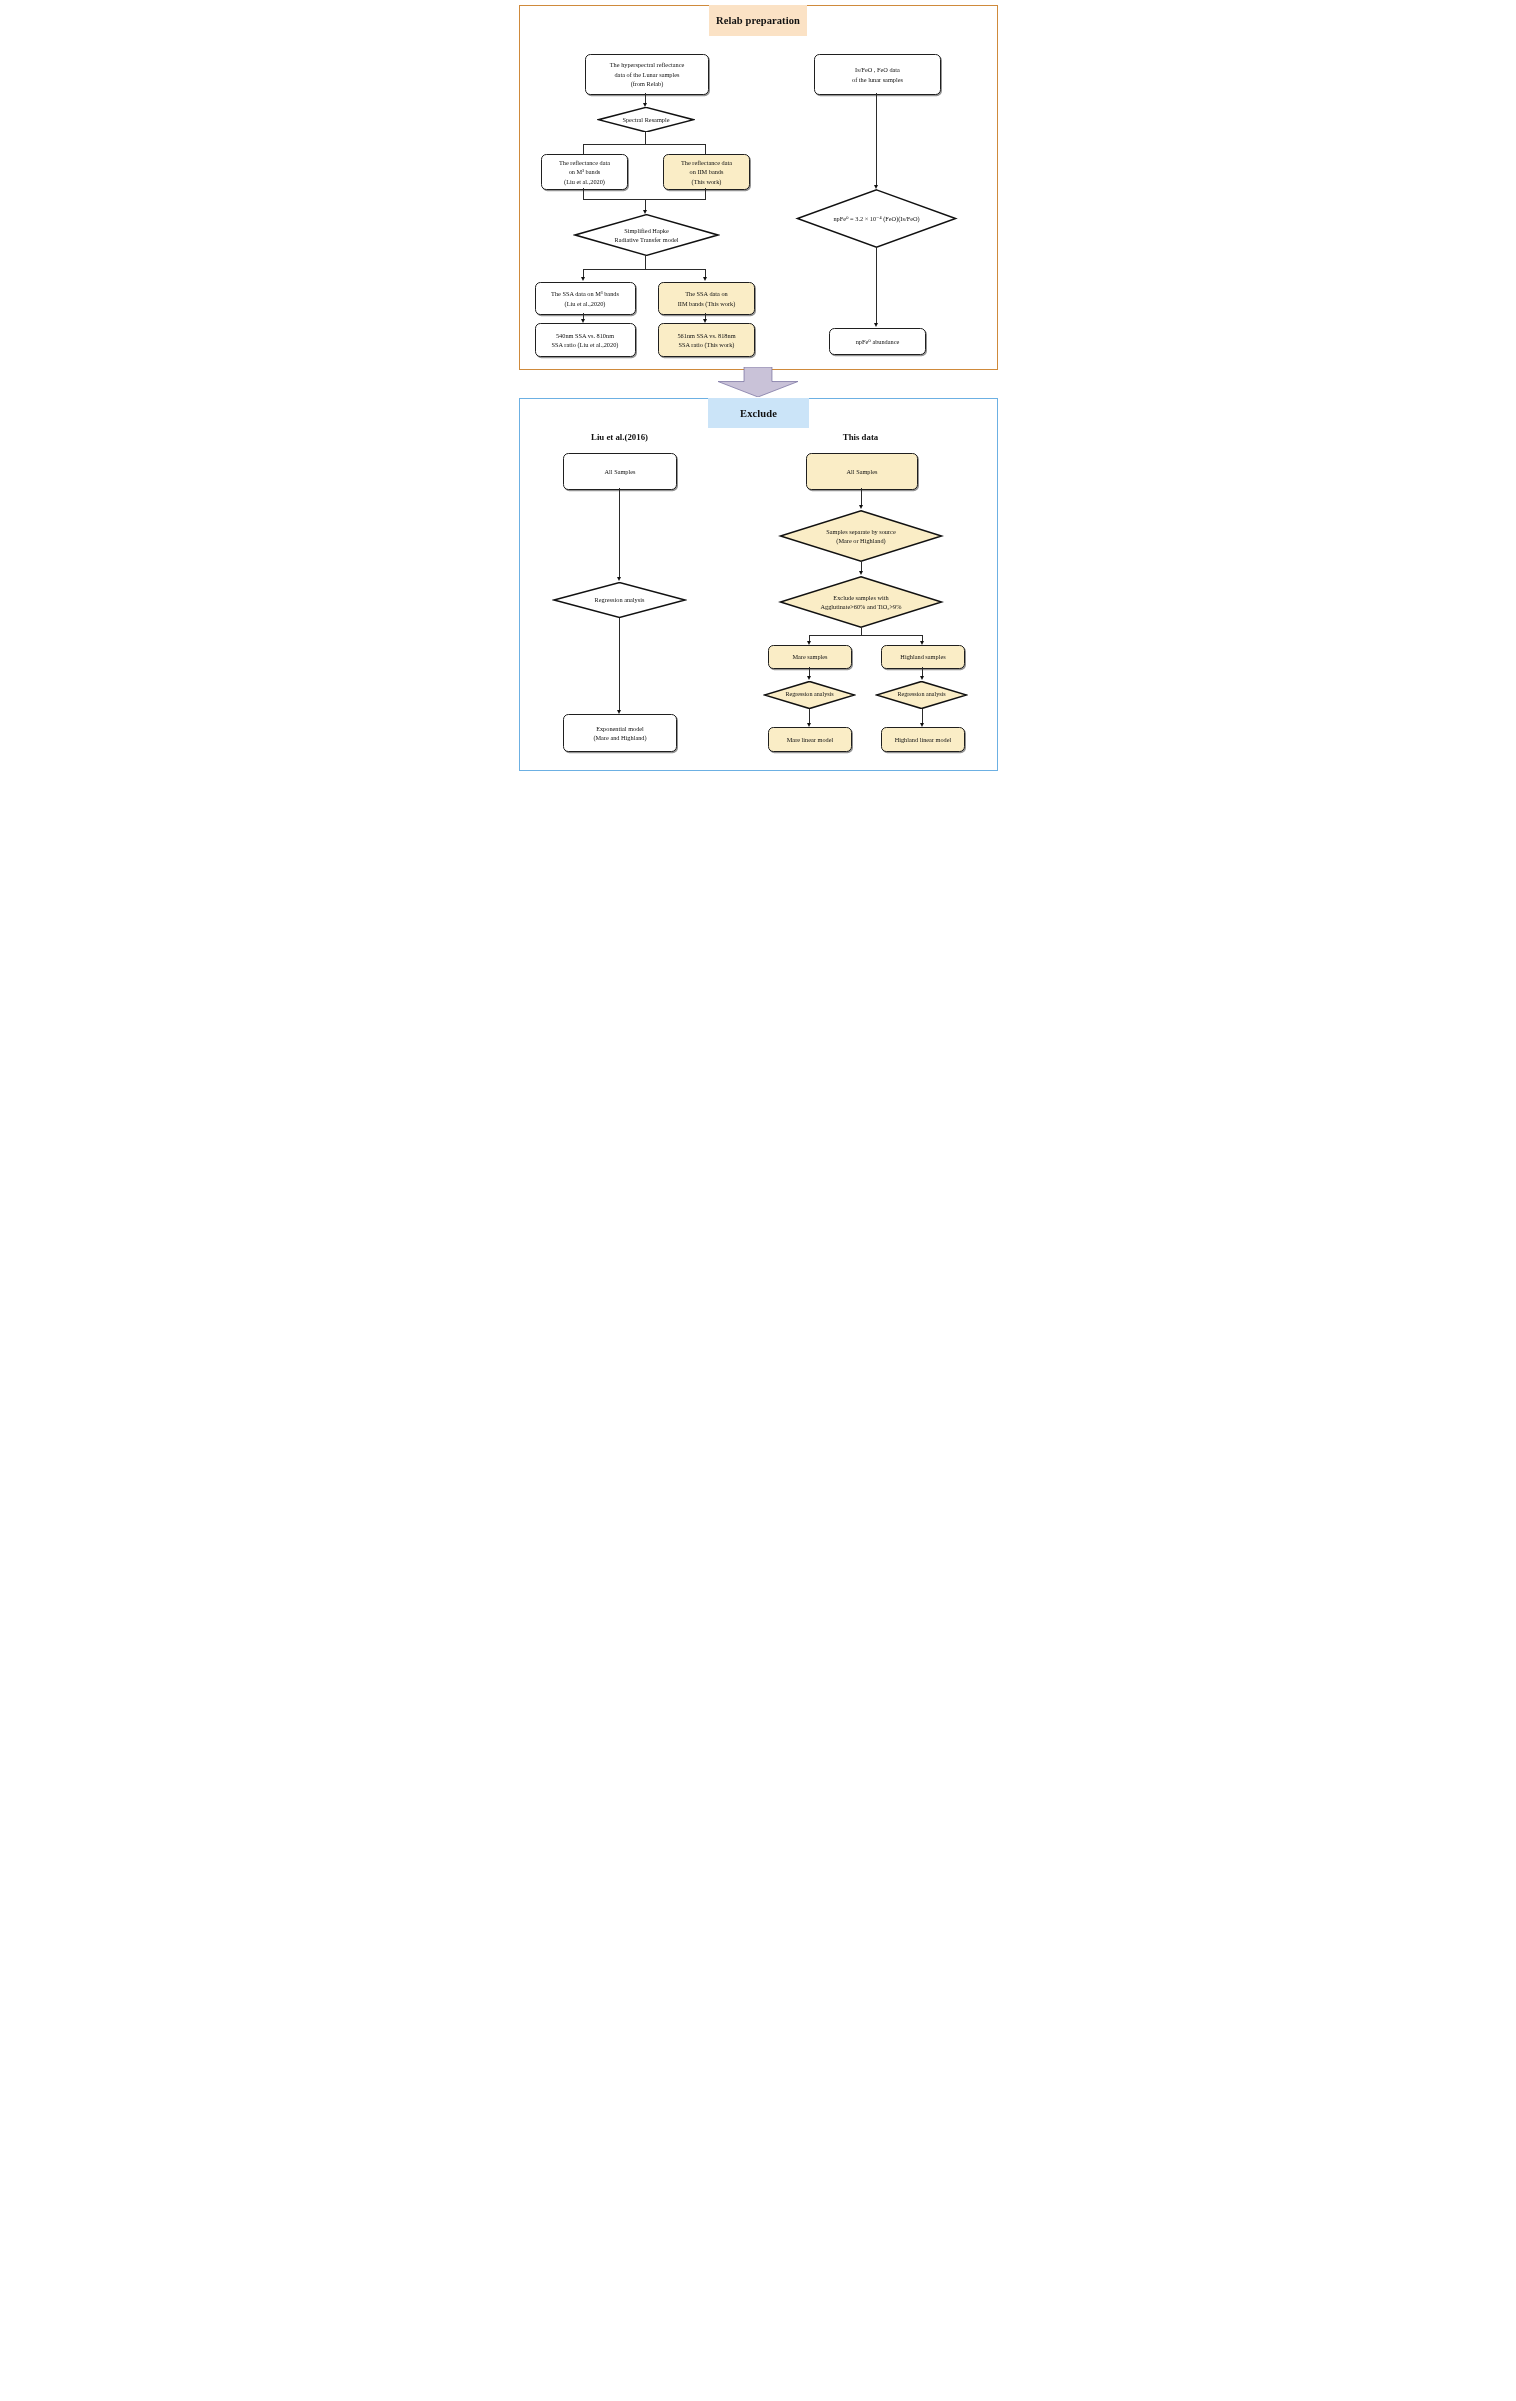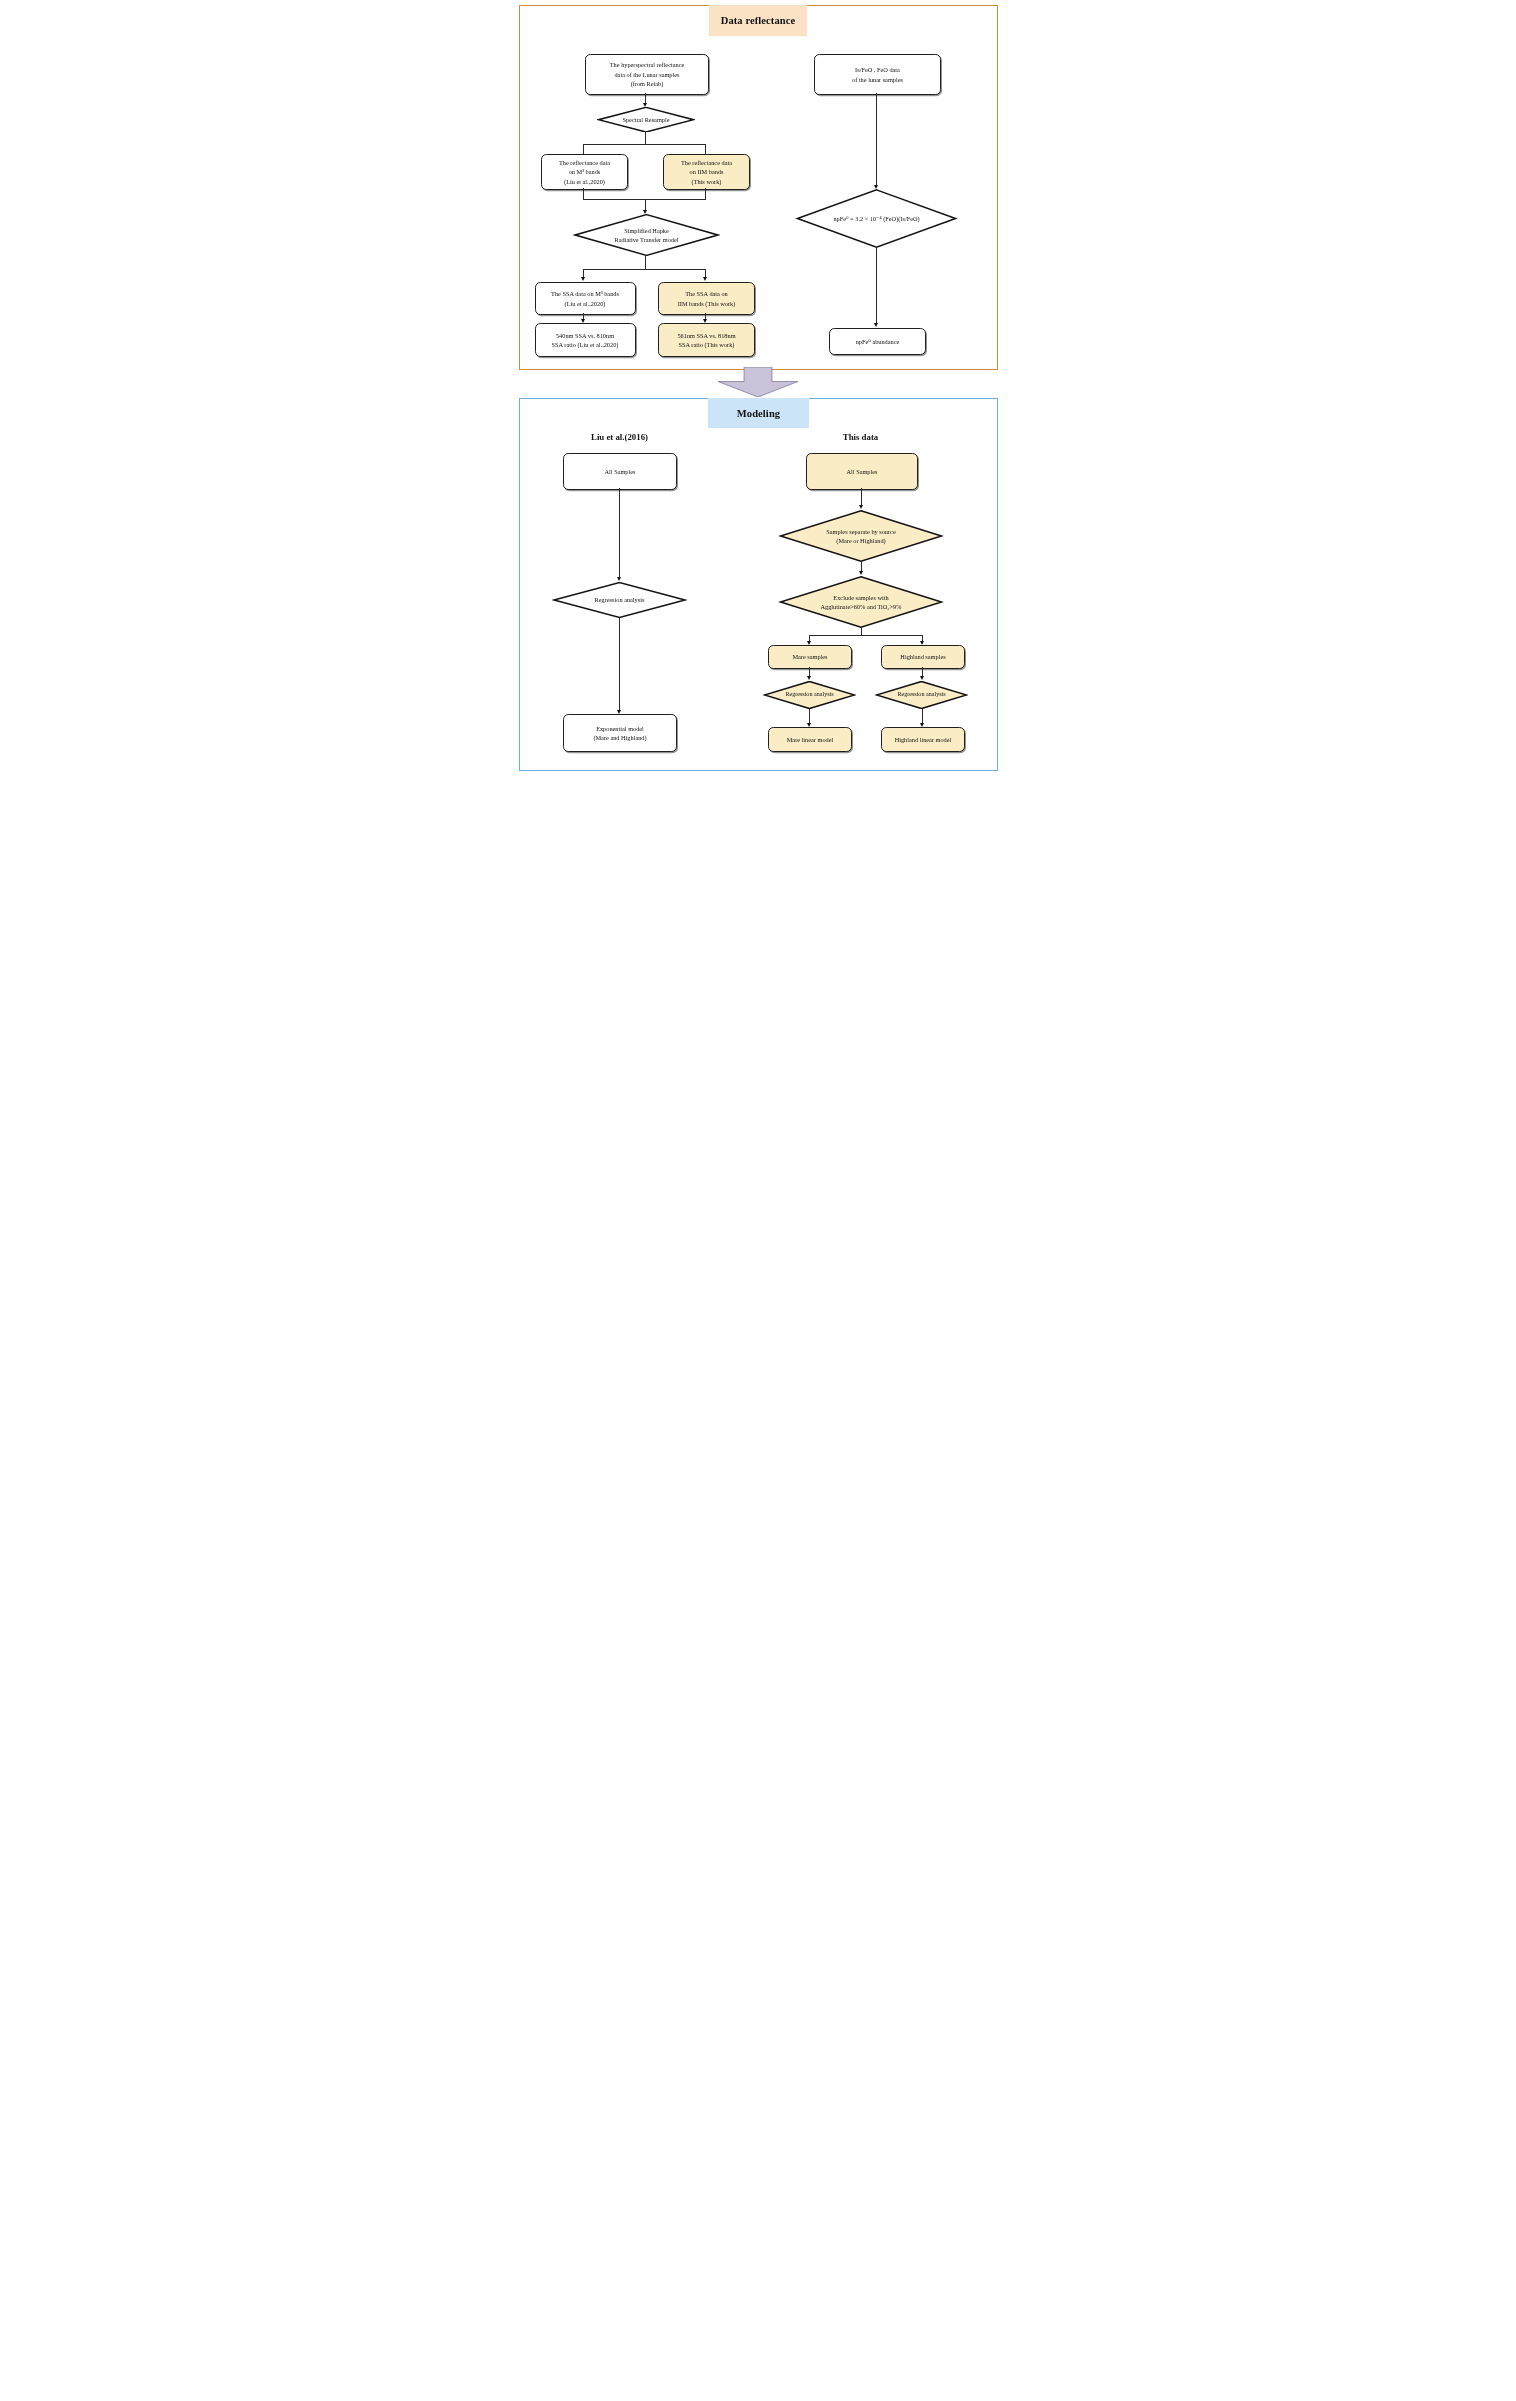--- a/index.html
+++ b/index.html
@@ -41,22 +41,22 @@
   }
   .block-arrow{position:absolute;left:195px;top:367px;width:98px;height:30px;}
 </style>
 </head>
 <body>
 
 <div id="canvas">
 
   <div class="panel top"></div>
   <div class="panel bottom"></div>
-  <div class="panel-header prep">Data reflectance</div>
-  <div class="panel-header model">Modeling</div>
+  <div class="panel-header prep">Relab preparation</div>
+  <div class="panel-header model">Exclude</div>
 
   <div class="node box" style="left:71px;top:54px;width:122px;height:39px;">The hyperspectral reflectance
 data of the Lunar samples
 (from Relab)</div>
 
   <div class="vline" style="left:131px;top:93px;height:10.7px;"></div>
   <div class="arr" style="left:129px;top:103px;"></div>
 
   <div class="node diamond" style="left:83px;top:107px;width:98px;height:25.4px;">
     <svg viewBox="0 0 100 100" preserveAspectRatio="none">

